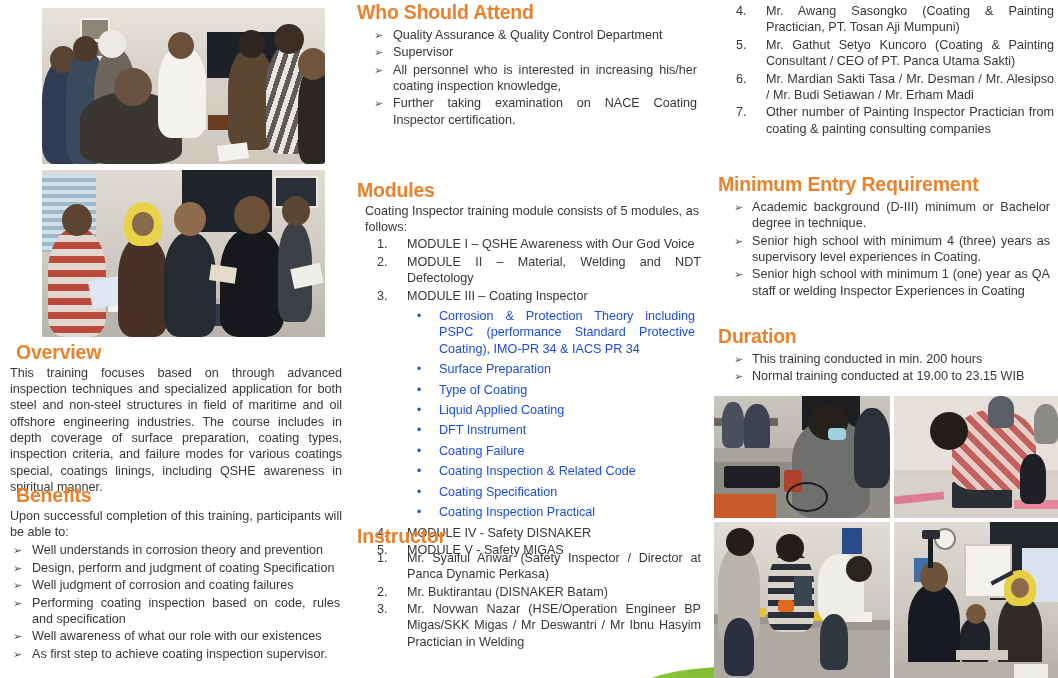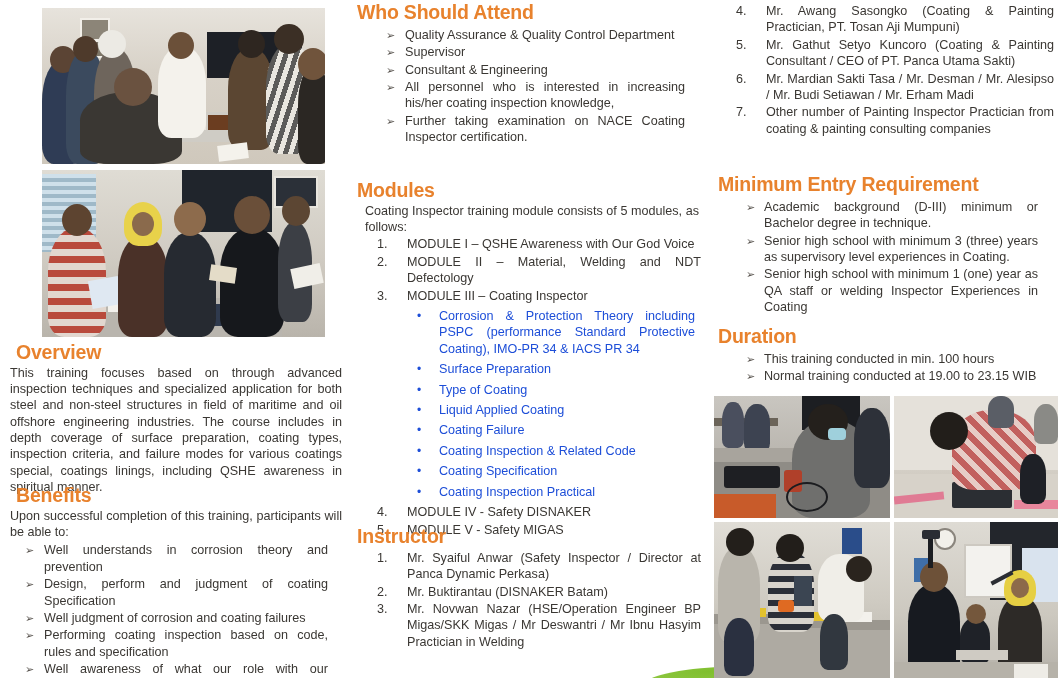--- a/index.html
+++ b/index.html
@@ -40,21 +40,21 @@
     line-height:16.3px;
     margin:0;
     padding:0 6px 0 10px;
     text-align:justify;
     color:#3a3733;
   }
 
   
   ul.arrow{
     list-style:none;
-    margin:16px;padding:0;
+    margin:4px;padding:0;
   }
   ul.arrow > li{
     position:relative;
     font-size:12.6px;
     line-height:16.4px;
     padding:0 4px 0 28px;
     margin:0 0 1px 0;
     text-align:justify;
     color:#3a3733;
   }
@@ -224,39 +224,39 @@
     </div>
   </div>
 
   <div class="col col-mid">
 
     <div style="position:absolute;left:0;top:2px;width:350px;">
       <h2 class="sec">Who Should Attend</h2>
       <ul class="arrow" style="margin-top:3px;">
         <li>Quality Assurance &amp; Quality Control Department</li>
         <li>Supervisor</li>
-        <li>Consultant &amp; Engineering</li>
         <li>All personnel who is interested in increasing his/her coating inspection knowledge,</li>
         <li>Further taking examination on NACE Coating Inspector certification.</li>
       </ul>
     </div>
 
     <div style="position:absolute;left:0;top:180px;width:350px;">
       <h2 class="sec">Modules</h2>
       <p class="body">Coating Inspector training module consists of 5 modules, as follows:</p>
       <ol class="num" style="margin-top:1px;">
         <li>MODULE I – QSHE Awareness with Our God Voice</li>
         <li>MODULE II – Material, Welding and NDT Defectology</li>
         <li>MODULE III – Coating Inspector</li>
         <div>
           <ul class="dot">
             <li>Corrosion &amp; Protection Theory including PSPC (performance Standard Protective Coating), IMO-PR 34 &amp; IACS PR 34</li>
             <li>Surface Preparation</li>
             <li>Type of Coating</li>
             <li>Liquid Applied Coating</li>
+            <li>DFT Instrument</li>
             <li>Coating Failure</li>
             <li>Coating Inspection &amp; Related Code</li>
             <li>Coating Specification</li>
             <li>Coating Inspection Practical</li>
           </ul>
         </div>
         <li>MODULE IV - Safety DISNAKER</li>
         <li>MODULE V - Safety MIGAS</li>
       </ol>
     </div>
@@ -281,29 +281,29 @@
         <li>Mr. Gathut Setyo Kuncoro (Coating &amp; Painting Consultant / CEO of PT. Panca Utama Sakti)</li>
         <li>Mr. Mardian Sakti Tasa / Mr. Desman / Mr. Alesipso / Mr. Budi Setiawan / Mr. Erham Madi</li>
         <li>Other number of Painting Inspector Practician from coating &amp; painting consulting companies</li>
       </ol>
     </div>
 
     <div style="position:absolute;left:0;top:174px;width:350px;">
       <h2 class="sec">Minimum Entry Requirement</h2>
       <ul class="arrow" style="margin-top:3px;">
         <li>Academic background (D-III) minimum or Bachelor degree in technique.</li>
-        <li>Senior high school with minimum 3 (three) years as supervisory level experiences in Coating.</li>
+        <li>Senior high school with minimum 4 (three) years as supervisory level experiences in Coating.</li>
         <li>Senior high school with minimum 1 (one) year as QA staff or welding Inspector Experiences in Coating</li>
       </ul>
     </div>
 
     <div style="position:absolute;left:0;top:326px;width:350px;">
       <h2 class="sec">Duration</h2>
       <ul class="arrow" style="margin-top:3px;">
-        <li>This training conducted in min. 100 hours</li>
+        <li>This training conducted in min. 200 hours</li>
         <li>Normal training conducted at 19.00 to 23.15 WIB</li>
       </ul>
     </div>
 
     <div class="photo" style="left:6px;top:396px;width:176px;height:122px;">
       <div class="sky" style="background:linear-gradient(180deg,#c9c6c0 0%,#b6b2ab 60%,#9e9a94 100%);"></div>
       <div class="ph-rect" style="left:88px;top:0;width:58px;height:34px;background:#1c1e22;"></div>
       <div class="ph-rect" style="left:0;top:22px;width:64px;height:8px;background:#6b6459;"></div>
       <div class="ph-fig" style="left:8px;top:6px;width:22px;height:46px;background:#4a4f5e;"></div>
       <div class="ph-fig" style="left:30px;top:8px;width:26px;height:48px;background:#3d4351;"></div>

